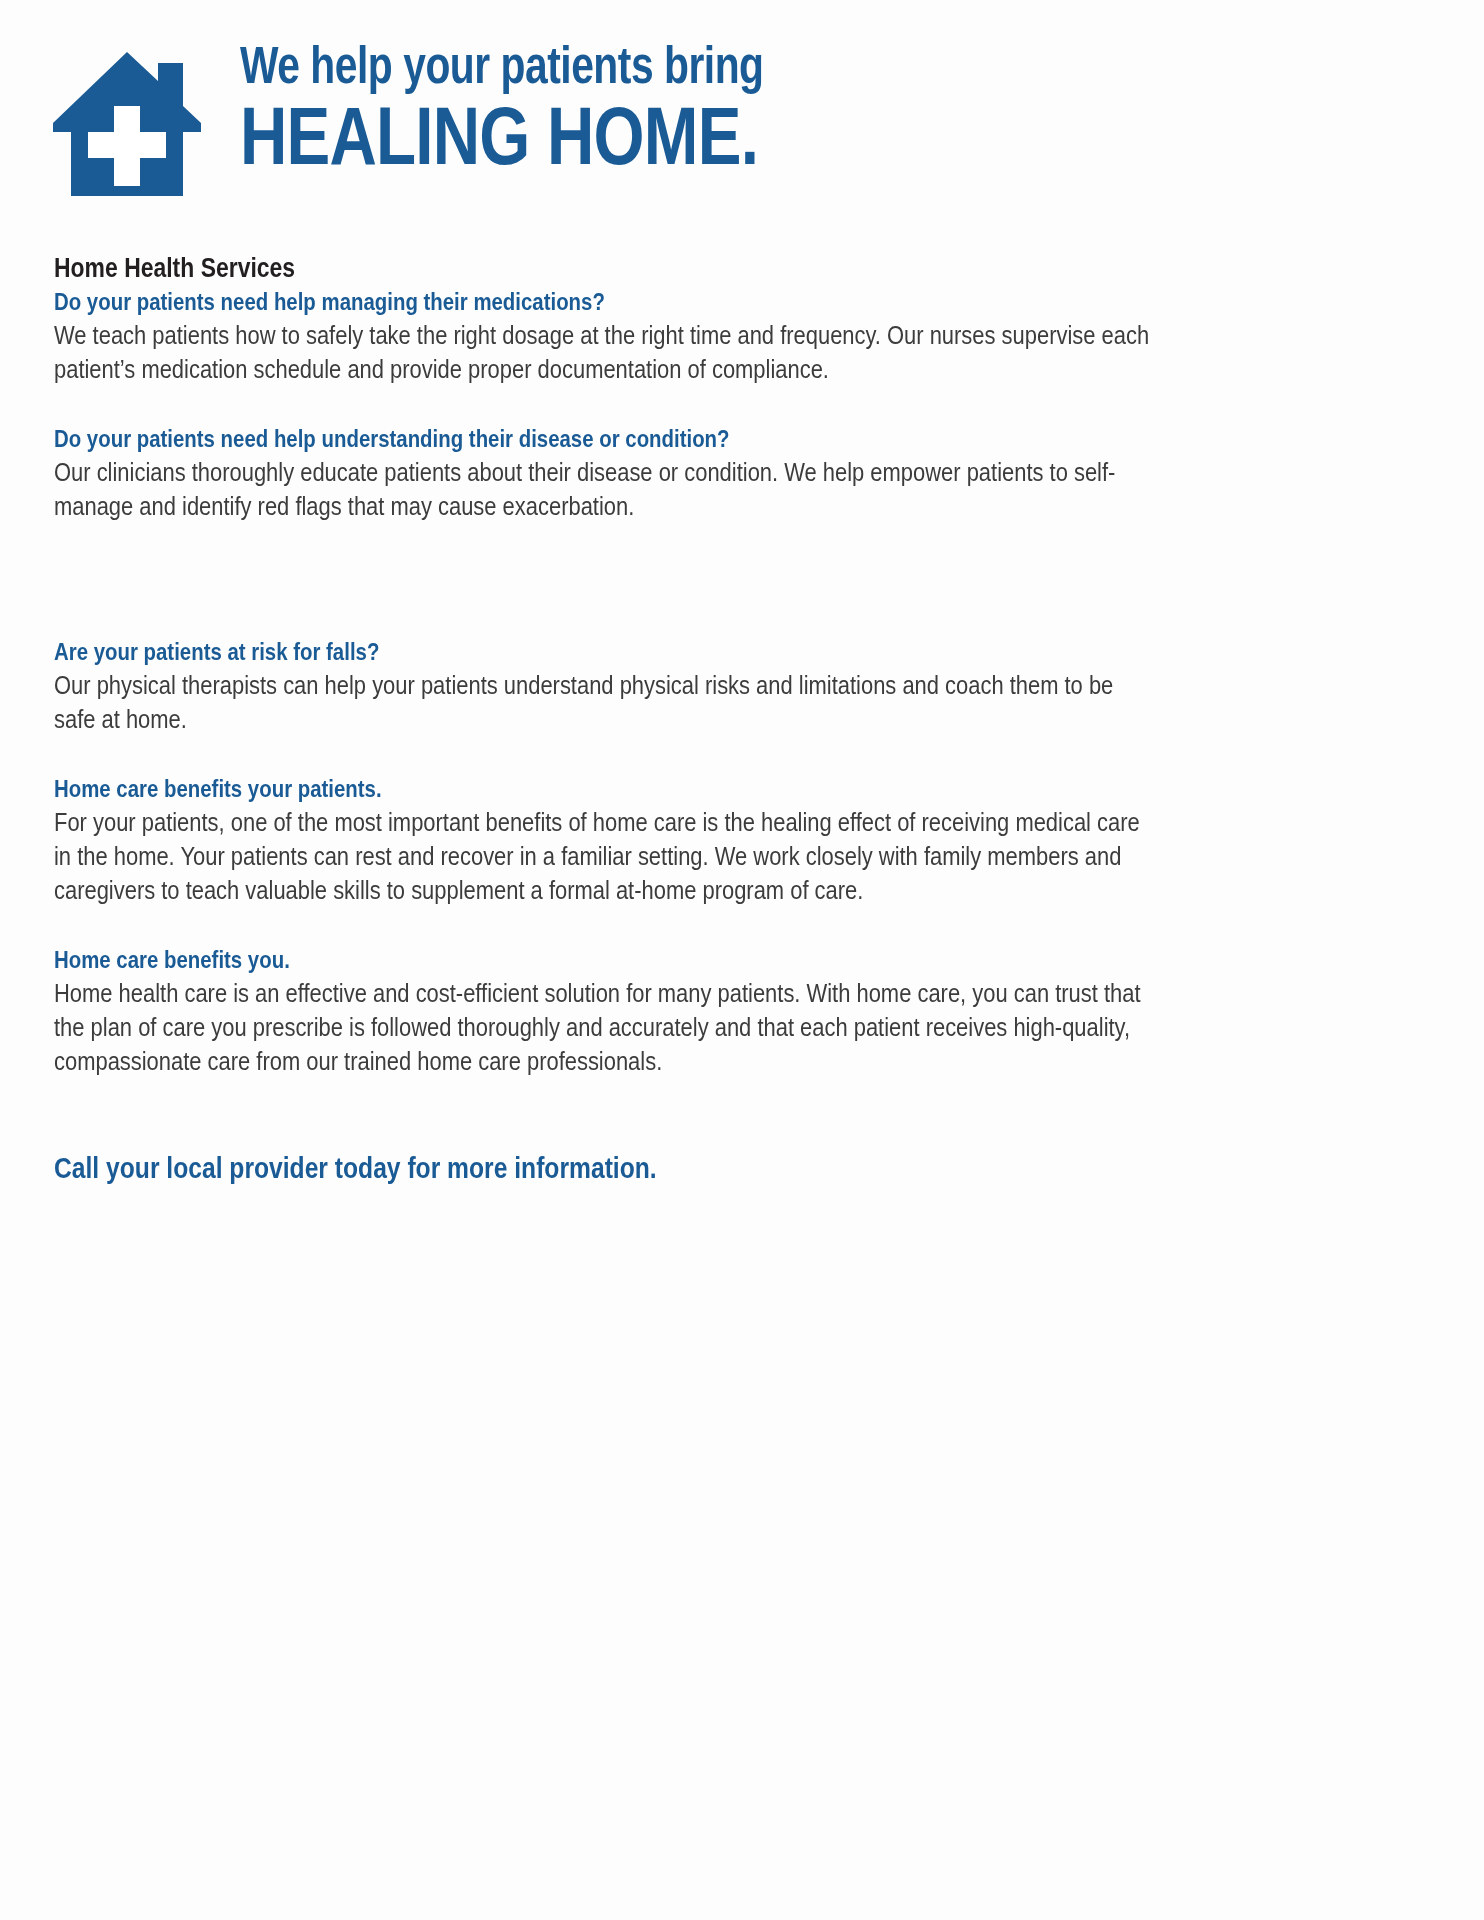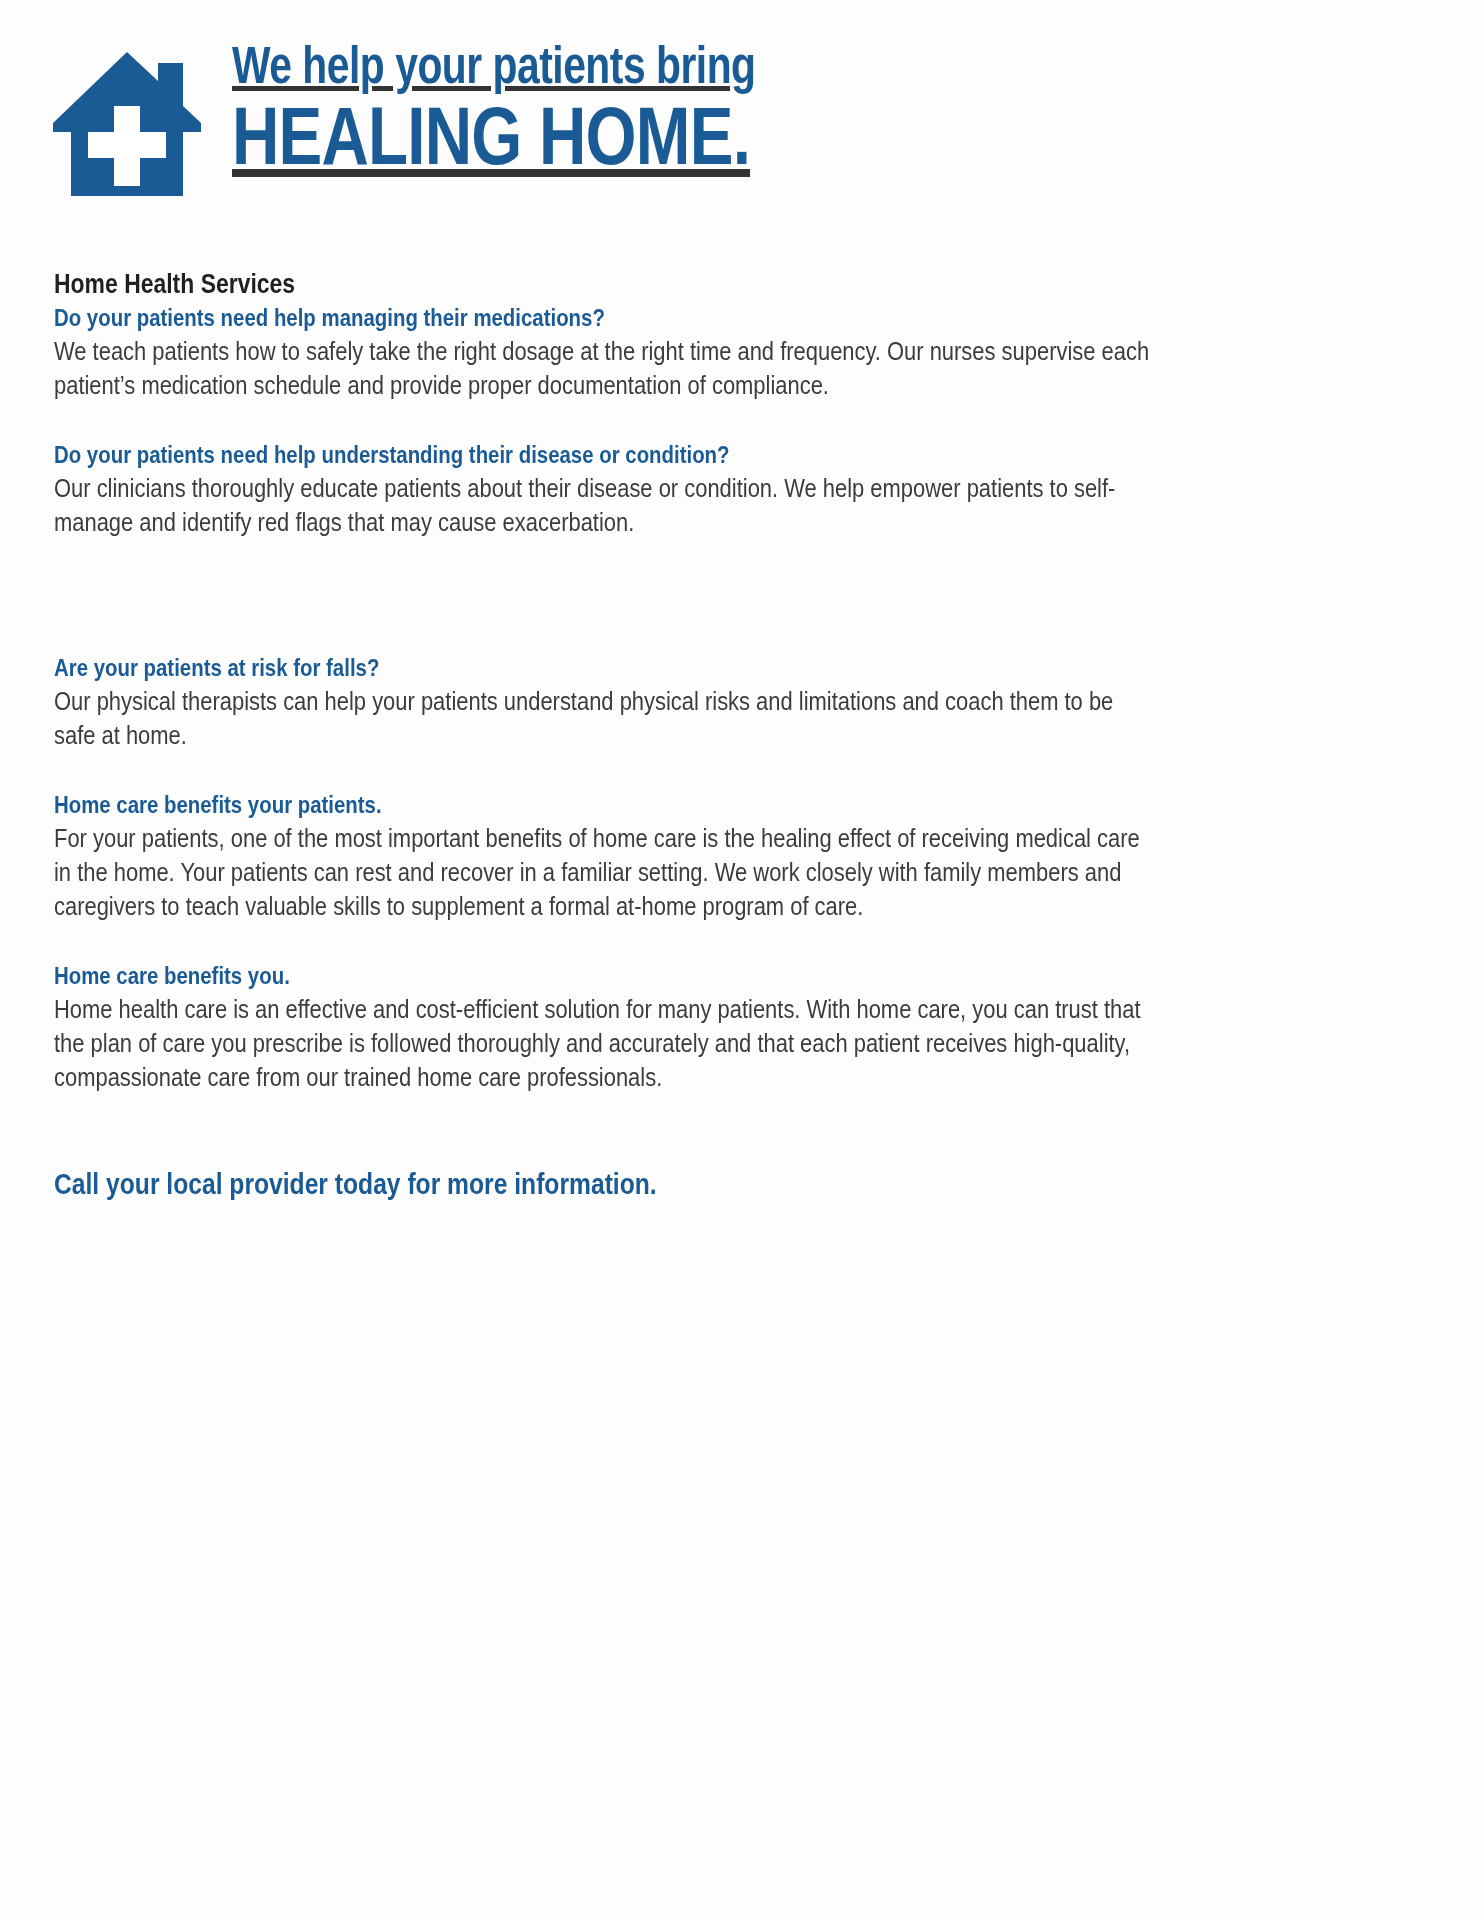--- a/index.html
+++ b/index.html
@@ -35,24 +35,23 @@
   .logo-mark {
     position: absolute;
     left: 0;
     top: 8px;
     width: 150px;
     height: 145px;
   }
 
   .headline-block {
     position: absolute;
-    left: 180px;
+    left: 188px;
     top: 0;
     width: 1000px;
-    text-decoration: underline;
   }
 
   .headline-1 {
     font-family: "Liberation Sans Narrow", "Liberation Sans", sans-serif;
     font-weight: 700;
     font-size: 51px;
     line-height: 56px;
     letter-spacing: -0.6px;
     color: #1a5b96;
     transform: scaleX(0.80);
@@ -73,21 +72,21 @@
     transform-origin: left top;
     white-space: nowrap;
     margin: 0;
     padding: 0;
   }
 
   
   .content {
     position: absolute;
     left: 54px;
-    top: 268px;
+    top: 252px;
     width: 1100px;
   }
 
   .section-title {
     font-family: "Liberation Sans Narrow", "Liberation Sans", sans-serif;
     font-weight: 700;
     font-size: 27px;
     line-height: 32px;
     color: #231f20;
     transform: scaleX(0.85);

